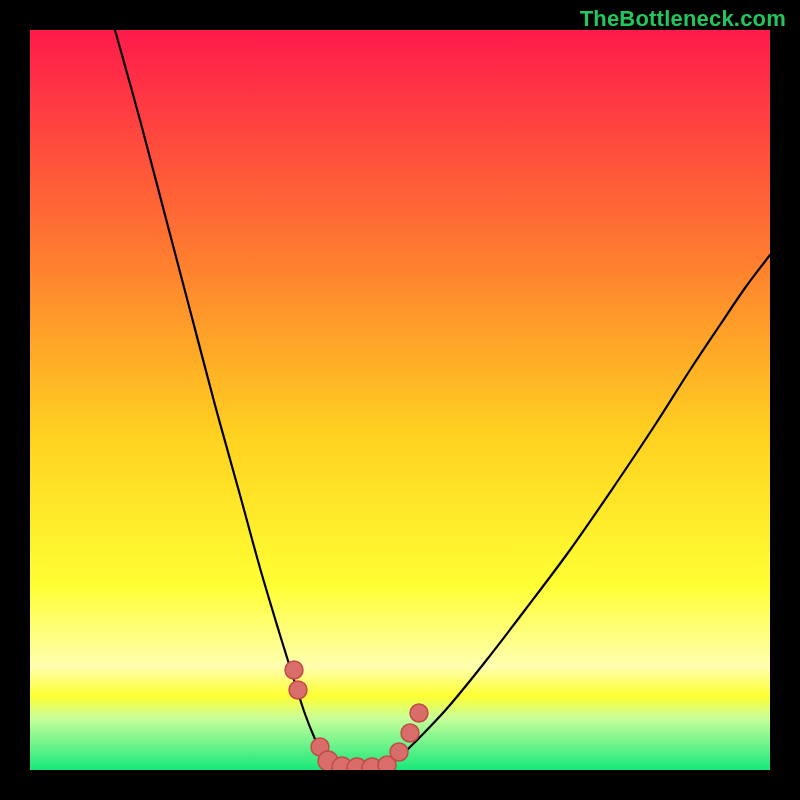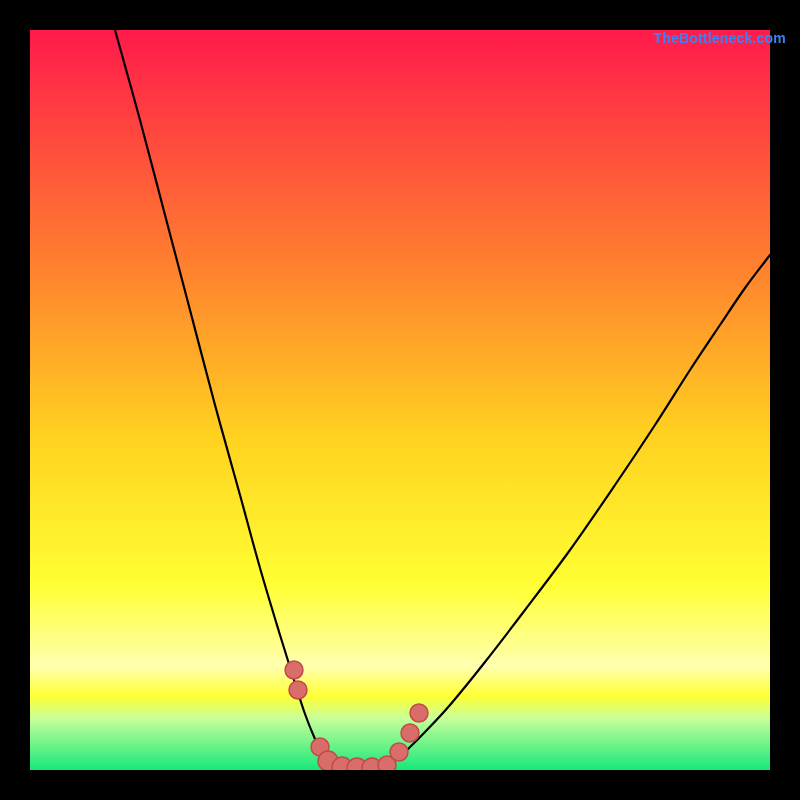--- a/index.html
+++ b/index.html
@@ -16,26 +16,25 @@
     left: 30px;
     top: 30px;
     width: 740px;
     height: 740px;
     overflow: hidden;
   }
   .watermark {
     position: absolute;
     top: 6px;
     right: 14px;
-    font-size: 14px;
+    font-size: 22px;
     font-weight: 600;
-    color: #3b82f6;
+    color: #22c55e;
     letter-spacing: 0.2px;
     z-index: 10;
-    margin-top: 24px;
   }
   svg {
     display: block;
   }
 </style>
 </head>
 <body>
 
 <div class="watermark">TheBottleneck.com</div>
 

